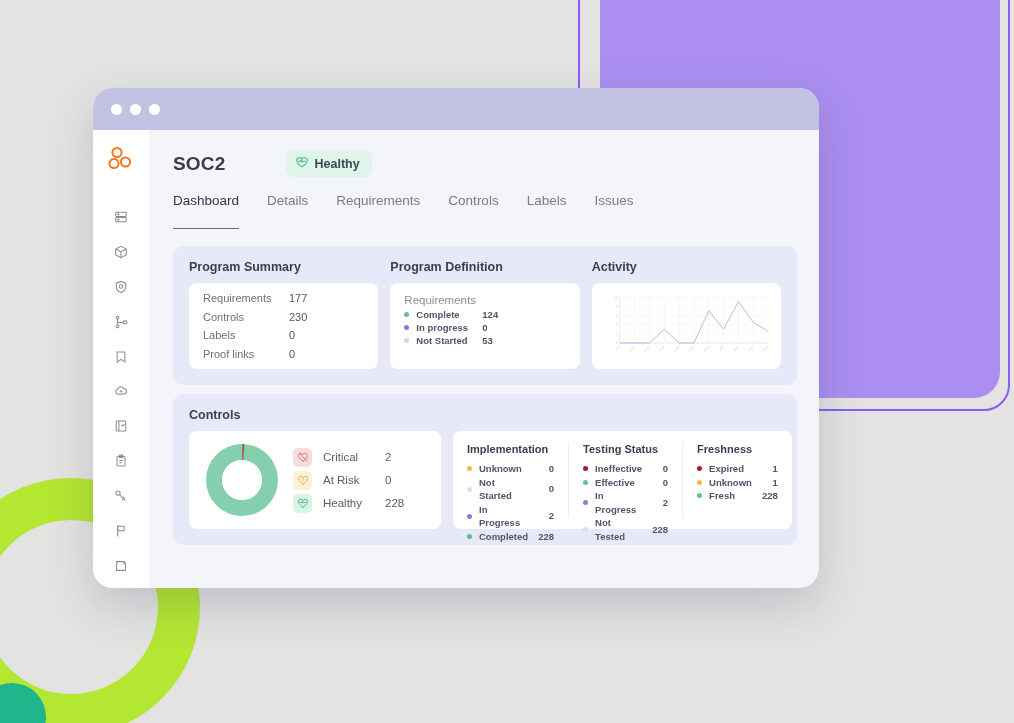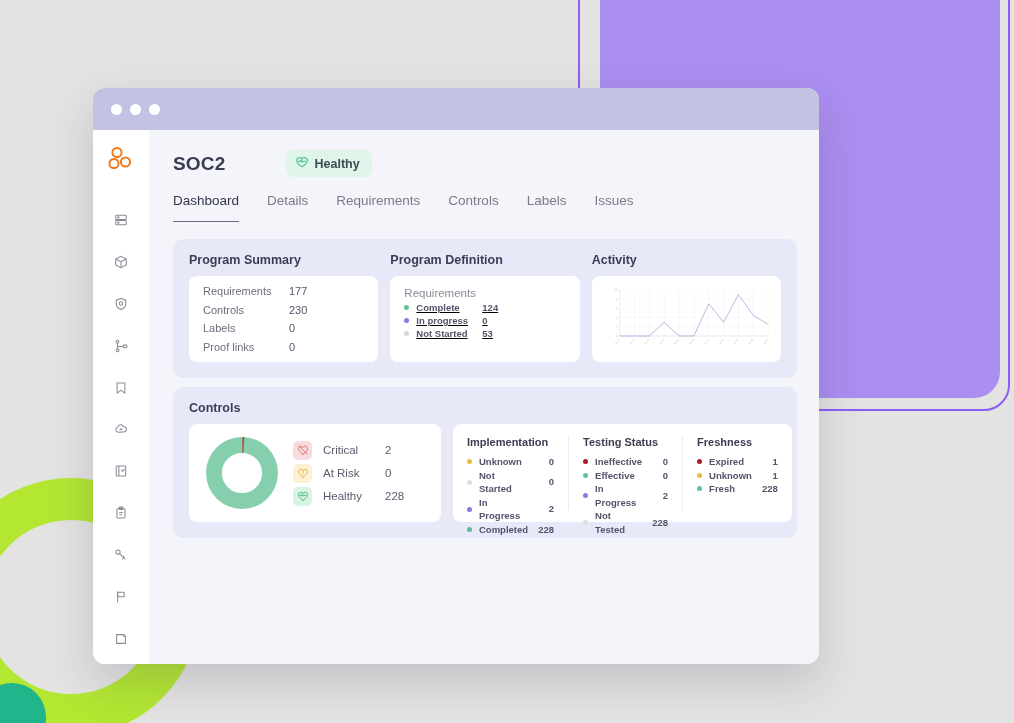--- a/index.html
+++ b/index.html
@@ -28,22 +28,22 @@
   }
   #decor-teal-dot {
     position: absolute; left: -22px; top: 683px;
     width: 68px; height: 68px;
     background: #20b58a; border-radius: 50%;
   }
 
   
   #app-window {
     position: absolute; left: 93px; top: 88px;
-    width: 726px; height: 576px;
-    border-radius: 12px;
+    width: 726px; height: 500px;
+    border-radius: 20px;
     background: #f4f5fa;
     box-shadow: 0 18px 46px rgba(60,55,95,.20);
     overflow: hidden;
   }
   #titlebar {
     height: 42px; background: #c2c2e3;
     display: flex; align-items: center; padding-left: 18px; gap: 8px;
   }
   .dot { width: 11px; height: 11px; border-radius: 50%; background: #fff; }
 
@@ -69,21 +69,21 @@
   #title-row { display: flex; align-items: center; gap: 60px; }
   #page-title { font-size: 19px; font-weight: 600; color: #3b3b4f; letter-spacing: .2px; }
   #status-badge {
     display: inline-flex; align-items: center; gap: 6px;
     background: #dff5e9; color: #3c4a52;
     border-radius: 7px; padding: 5px 12px 5px 9px;
     font-size: 12.5px; font-weight: 600;
   }
 
   #tabbar { display: flex; gap: 28px; margin-top: 16px; }
-  .tab { font-size: 13.5px; color: #7a7a88; padding-bottom: 13px; cursor: pointer; }
+  .tab { font-size: 13.5px; color: #7a7a88; padding-bottom: 20px; cursor: pointer; }
   .tab.active { color: #34344a; border-bottom: 1.5px solid #6b6b80; }
 
   
   .panel {
     background: #e8e9f8; border-radius: 10px;
     padding: 14px 16px 16px 16px;
   }
   #panel-top { margin-top: 17px; display: flex; gap: 12px; }
   #panel-bottom { margin-top: 9px; }
   .panel-col { flex: 1; min-width: 0; }
@@ -101,21 +101,21 @@
 
   
   #program-definition-card { padding: 11px 14px 10px 14px; height: 86px; }
   #requirements-caption { font-size: 11.5px; color: #8b8b99; }
   #gauge-row { display: flex; align-items: flex-end; gap: 10px; margin-top: 2px; }
   #gauge-wrap { position: relative; width: 104px; height: 56px; flex: none; }
   #gauge-pct {
     position: absolute; left: 0; right: 0; bottom: 1px;
     text-align: center; font-size: 19px; font-weight: 700; color: #37374a;
   }
-  #definition-legend { padding-bottom: 5px; text-decoration: underline; }
+  #definition-legend { padding-bottom: 5px; }
   .legend-row { display: flex; align-items: center; font-size: 9.5px; font-weight: 700; color: #53536a; line-height: 13px; }
   .legend-dot { width: 5px; height: 5px; border-radius: 50%; margin-right: 7px; flex: none; }
   .legend-name { width: 66px; }
 
   
   #activity-card { padding: 8px 10px; height: 86px; }
   #activity-card svg { display: block; width: 100%; height: 100%; }
 
   
   #controls-inner { display: flex; gap: 12px; }

